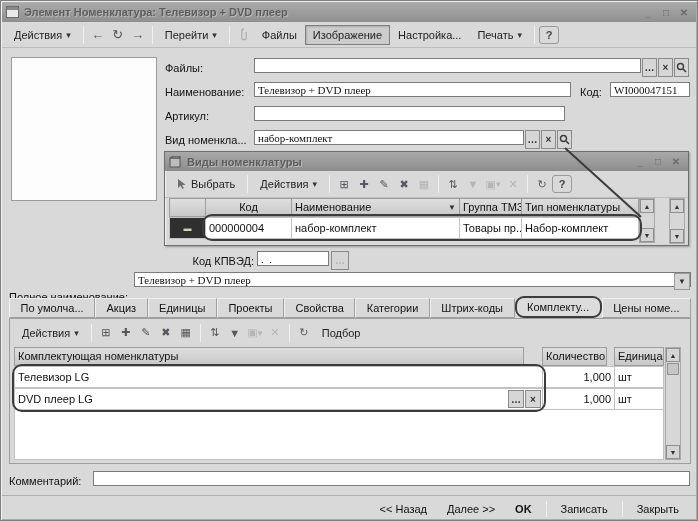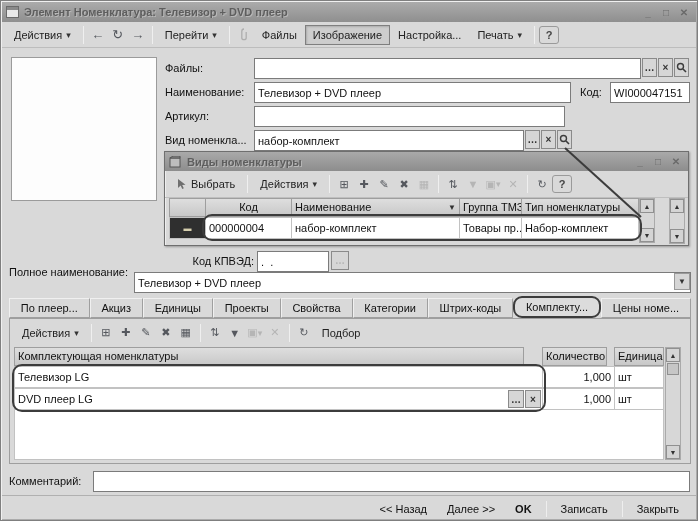--- a/index.html
+++ b/index.html
@@ -23,22 +23,22 @@
   .sep { width:1px; height:18px; background:#b2b2b2; border-right:1px solid #efefef; margin:0 4px; }
   .ibtn { width:20px; height:20px; display:flex; align-items:center; justify-content:center;
           font-size:13px; color:#55585e; border:1px solid transparent; background:transparent; }
   .ibtn.small { font-size:11px; }
   .dis { color:#b5b5b5 !important; }
   .helpbtn { width:20px; height:18px; border:1px solid #9a9a9a; border-radius:3px; background:#d9d9d9;
              font-size:11px; font-weight:bold; color:#444; display:flex; align-items:center; justify-content:center; }
   .imgbox { position:absolute; left:10px; top:56px; width:146px; height:144px; background:#fdfdfd; border:1px solid #9b9b9b; }
   .frow { position:absolute; height:20px; display:flex; align-items:center; }
   .flabel { font-size:11px; color:#111; white-space:nowrap; }
-  .inp { position:absolute; height:21px; border:1px solid #7b7b7b; background:#fff; font-size:11px;
-         font-family:Liberation Sans, sans-serif; padding:1px 3px; color:#111; }
+  .inp { position:absolute; height:15px; border:1px solid #7b7b7b; background:#fff; font-size:11px;
+         font-family:Liberation Serif, serif; padding:1px 3px; color:#111; }
   .sbtn { position:absolute; width:15px; height:19px; background:#d6d6d6; border:1px solid #8a8a8a;
           font-size:10px; font-weight:bold; color:#333; display:flex; align-items:center; justify-content:center; padding:0; }
   .combo-btn { position:absolute; width:16px; height:17px; top:1px; right:1px; background:#d6d6d6; border:1px solid #9a9a9a;
                font-size:8px; color:#333; display:flex; align-items:center; justify-content:center; padding:0; }
   
   .popup { position:absolute; left:163px; top:150px; width:525px; height:95px; background:#d9d9d9;
            border:1px solid #6f6f6f; box-shadow:1px 1px 2px rgba(0,0,0,.3), inset 1px 1px 0 #eee; z-index:5; }
   .p-titlebar { position:absolute; left:0; top:0; right:0; height:19px; background:linear-gradient(#a9a9a9,#8d8d8d);
                 display:flex; align-items:center; padding:0 4px; }
   .p-toolbar { position:absolute; left:0; top:19px; right:0; height:27px; border-bottom:1px solid #bfbfbf;
@@ -231,30 +231,30 @@
 
     <div class="ann" style="left:37px; top:62px; width:440px; height:27px;"></div>
   </div>
 
   <div class="frow" style="left:181px; top:250px; width:72px; justify-content:flex-end;">
     <span class="flabel">Код КПВЭД:</span>
   </div>
   <input class="inp" style="left: 256px; top: 250px; width: 72px;" value=".  .">
   <button class="sbtn dis" style="left:330px; top:250px; width:18px;">…</button>
 
-  <div class="frow" style="left:8px; top:261px;">
+  <div class="frow" style="left:8px; top:286px;">
     <span class="flabel">Полное наименование:</span>
   </div>
   <div style="position:absolute; left:133px; top:271px; width:557px; height:19px;">
     <input class="inp" style="left: 0px; top: 0px; width: 557px;" value="Телевизор + DVD плеер">
     <button class="combo-btn">▼</button>
   </div>
 
   <div class="tabs">
-    <div class="tab">По плеер...</div>
+    <div class="tab">По умолча...</div>
     <div class="tab">Акциз</div>
     <div class="tab">Единицы</div>
     <div class="tab">Проекты</div>
     <div class="tab">Свойства</div>
     <div class="tab">Категории</div>
     <div class="tab">Штрих-коды</div>
     <div class="tab active">Комплекту...</div>
     <div class="tab">Цены номе...</div>
   </div>
 

